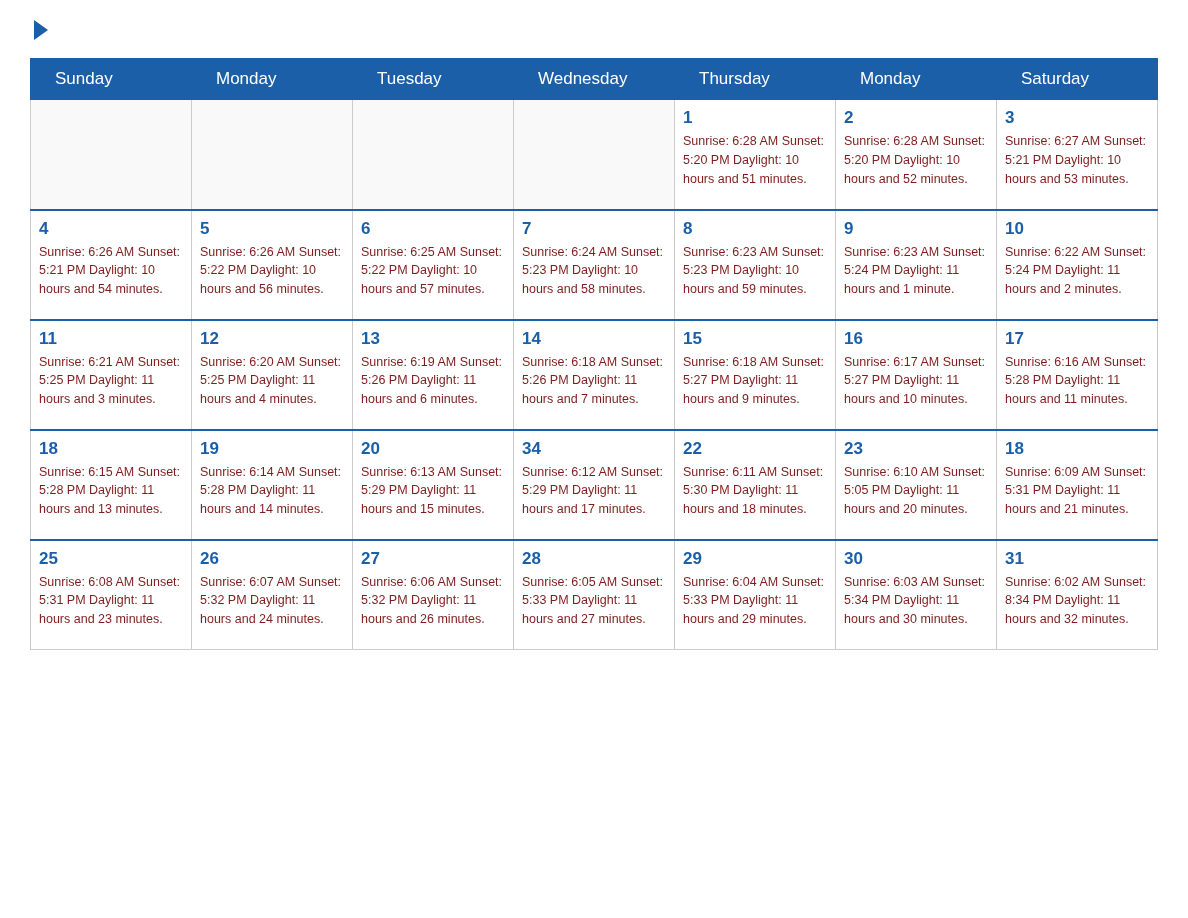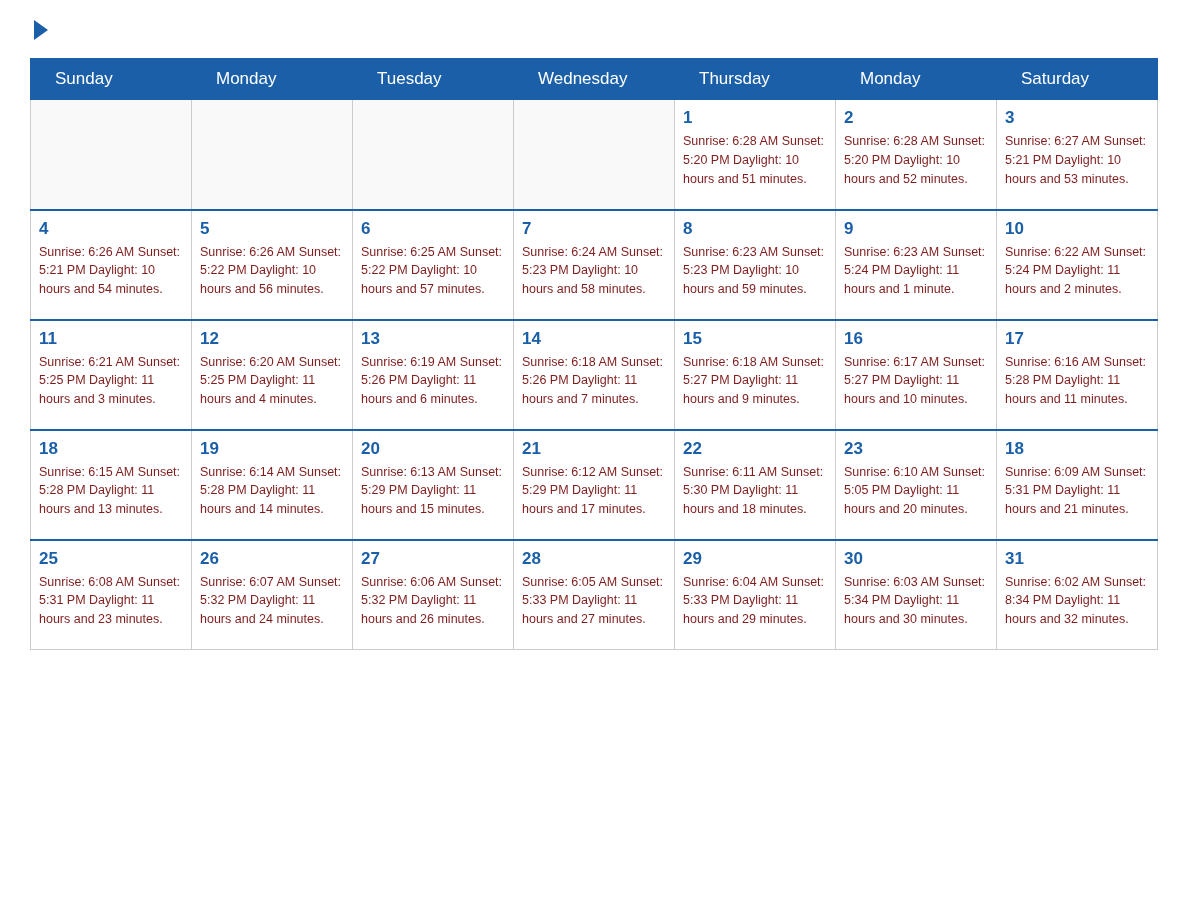--- a/index.html
+++ b/index.html
@@ -256,21 +256,21 @@
 Sunset: 5:28 PM
 Daylight: 11 hours and 14 minutes.</div>
         </td>
         <td>
           <span class="day-number">20</span>
           <div class="day-info">Sunrise: 6:13 AM
 Sunset: 5:29 PM
 Daylight: 11 hours and 15 minutes.</div>
         </td>
         <td>
-          <span class="day-number">21</span>
+          <span class="day-number">34</span>
           <div class="day-info">Sunrise: 6:12 AM
 Sunset: 5:29 PM
 Daylight: 11 hours and 17 minutes.</div>
         </td>
         <td>
           <span class="day-number">22</span>
           <div class="day-info">Sunrise: 6:11 AM
 Sunset: 5:30 PM
 Daylight: 11 hours and 18 minutes.</div>
         </td>

